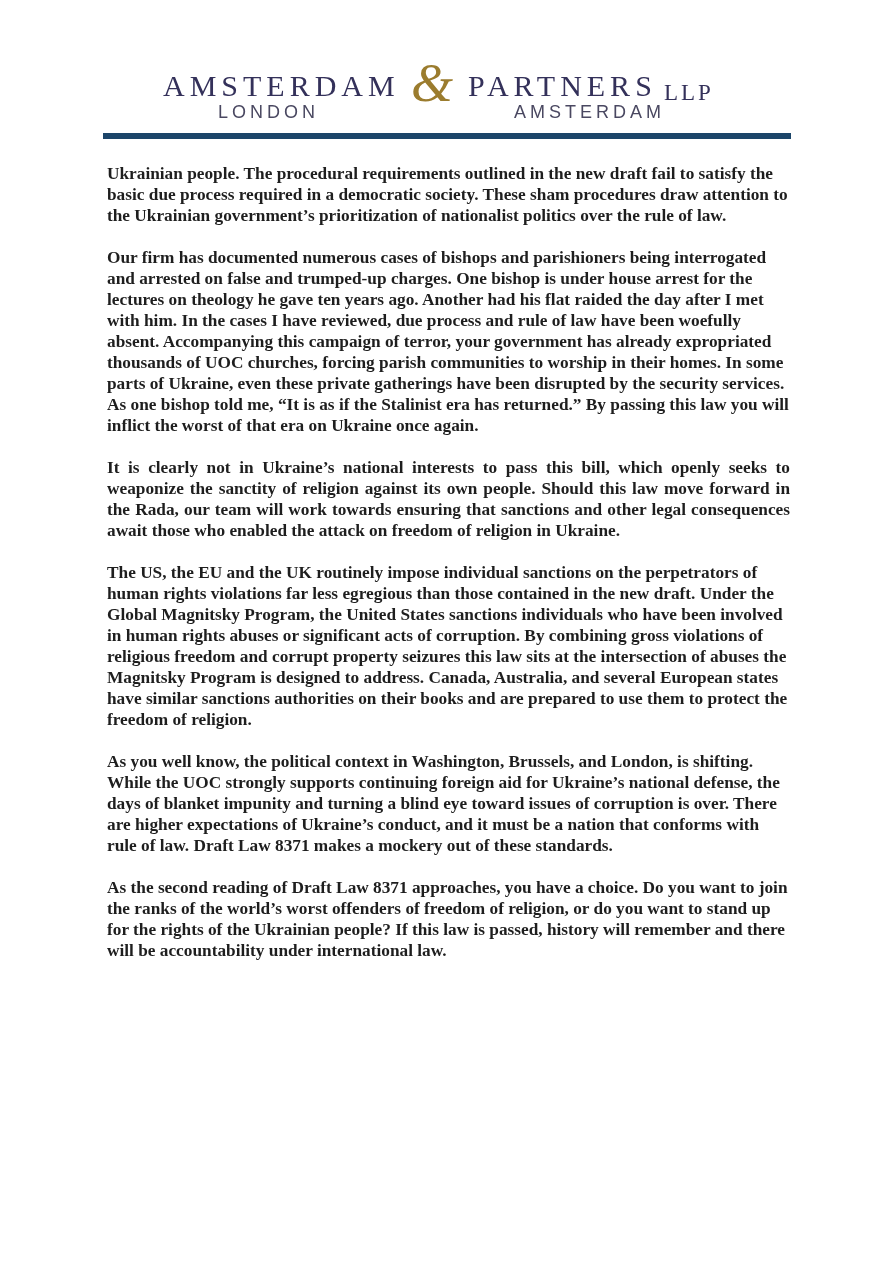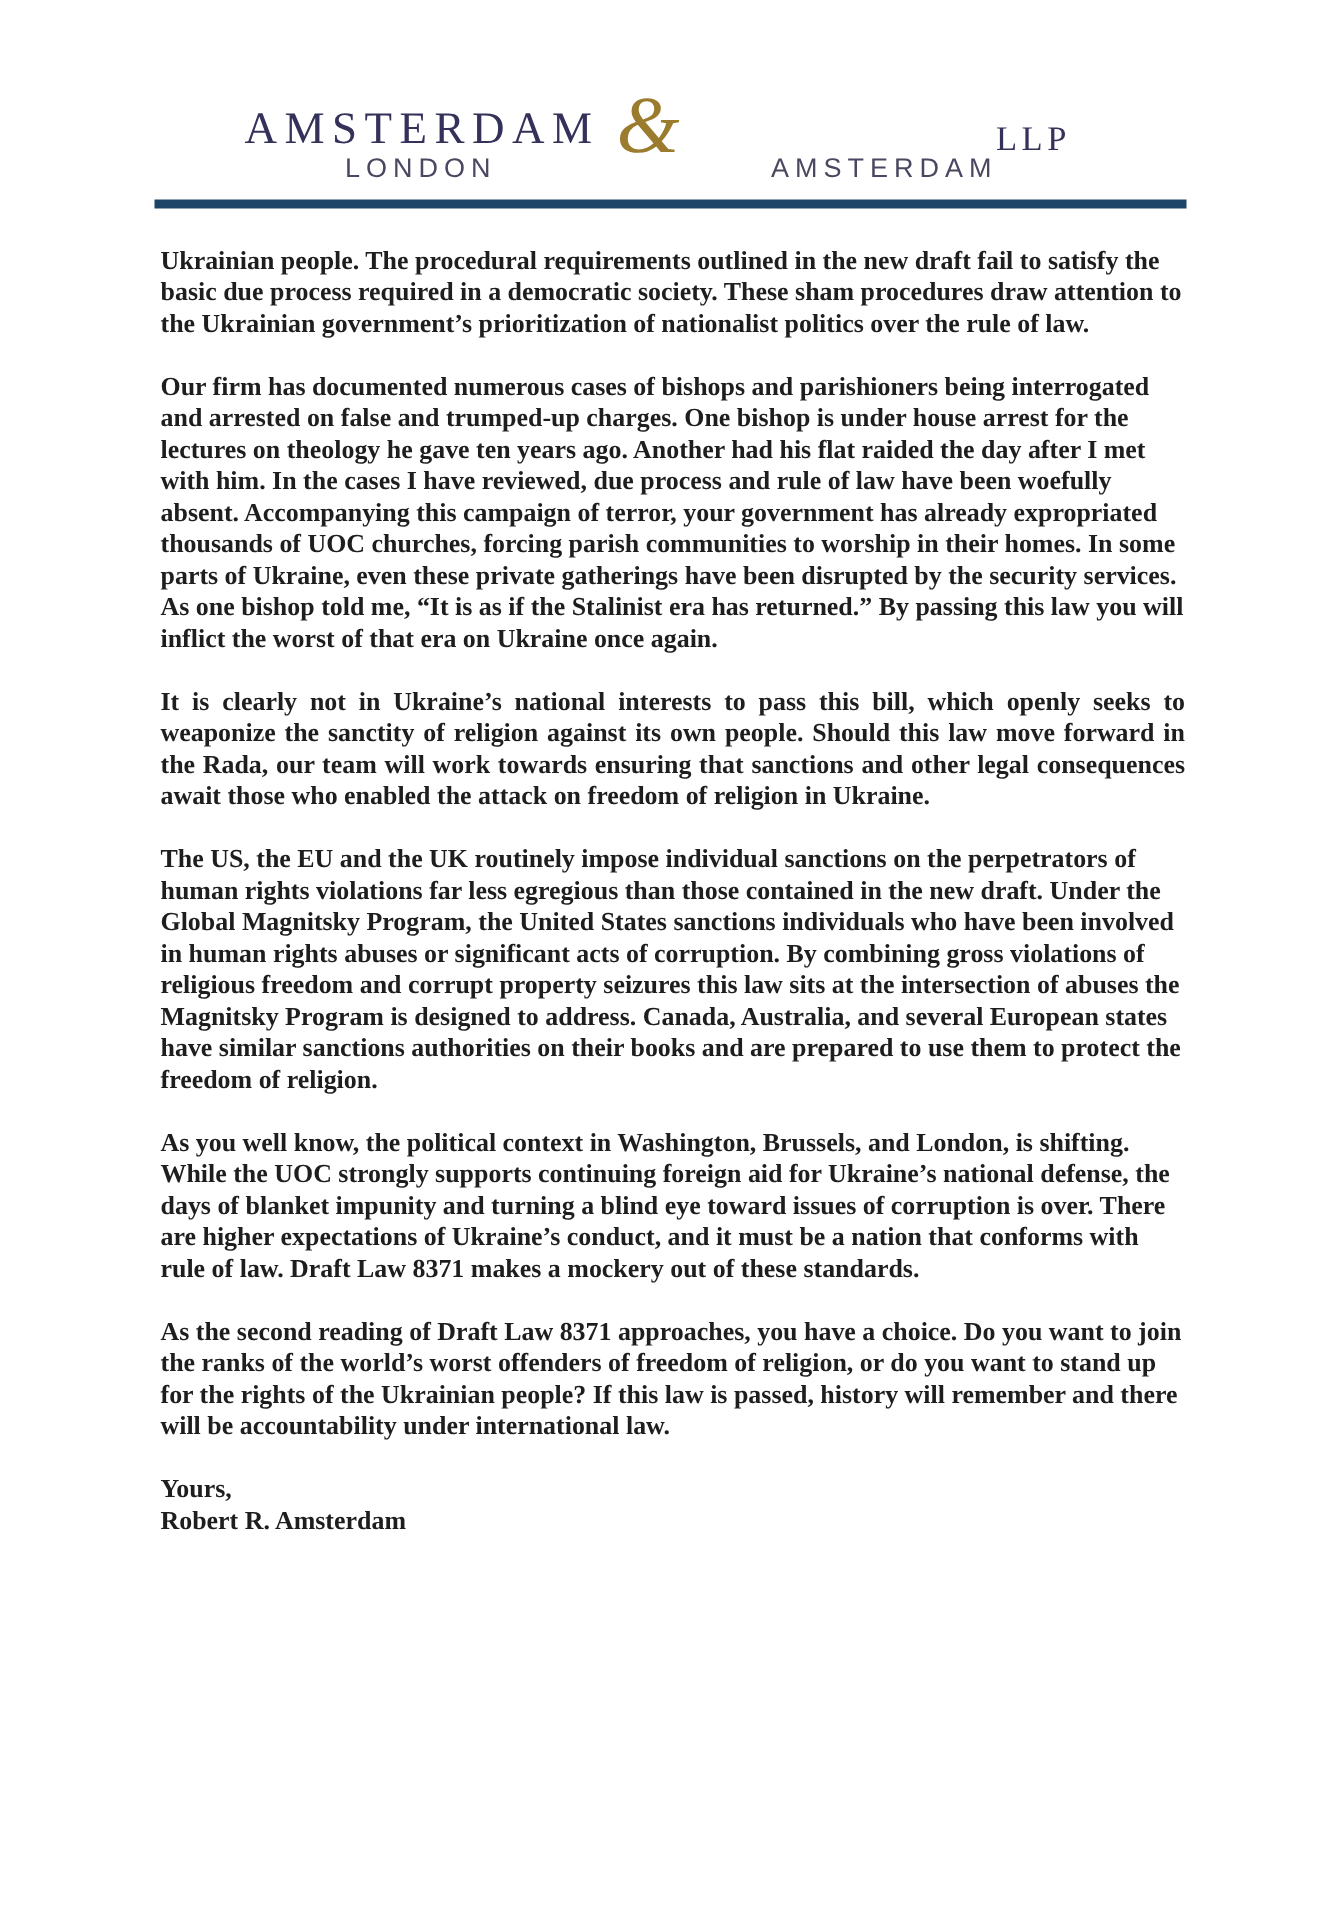--- a/index.html
+++ b/index.html
@@ -48,21 +48,21 @@
   .lh-office {
     position: absolute;
     top: 103px;
     font-family: "Liberation Sans", "DejaVu Sans", sans-serif;
     font-size: 18px;
     letter-spacing: 4px;
     line-height: 1;
     color: var(--office-color, #4a4861);
     white-space: nowrap;
   }
-  .lh-office.london { left: 230px; }
+  .lh-office.london { left: 218px; }
   .lh-office.washington { left: 514px; }
   .lh-rule {
     position: absolute;
     left: 103px; top: 133px;
     width: 688px; height: 6px;
     background: var(--rule-color, #1c4569);
   }
 
   
   .letter-body {
@@ -81,32 +81,29 @@
   .signature-block div { line-height: 21px; }
 </style>
 </head>
 <body>
 
 <div class="page" style="--name-color: #34315a; --amp-color: #9b7c2e; --office-color: #4a4861; --rule-color: #1c4569;">
 
   <div class="letterhead">
     <span class="lh-name amsterdam">AMSTERDAM</span>
     <span class="lh-amp">&amp;</span>
+    <span class="lh-name partners">PARTNERS</span>
     <span class="lh-suffix">LLP</span>
     <span class="lh-office london">LONDON</span>
     <span class="lh-office washington">AMSTERDAM</span>
     <div class="lh-rule"></div>
   </div>
 
   <div class="letter-body">
     <p>Ukrainian people. The procedural requirements outlined in the new draft fail to satisfy the basic due process required in a democratic society. These sham procedures draw attention to the Ukrainian government’s prioritization of nationalist politics over the rule of law.</p>
     <p>Our firm has documented numerous cases of bishops and parishioners being interrogated and arrested on false and trumped-up charges. One bishop is under house arrest for the lectures on theology he gave ten years ago. Another had his flat raided the day after I met with him. In the cases I have reviewed, due process and rule of law have been woefully absent. Accompanying this campaign of terror, your government has already expropriated thousands of UOC churches, forcing parish communities to worship in their homes. In some parts of Ukraine, even these private gatherings have been disrupted by the security services. As one bishop told me, “It is as if the Stalinist era has returned.” By passing this law you will inflict the worst of that era on Ukraine once again.</p>
     <p class="justify">It is clearly not in Ukraine’s national interests to pass this bill, which openly seeks to weaponize the sanctity of religion against its own people. Should this law move forward in the Rada, our team will work towards ensuring that sanctions and other legal consequences await those who enabled the attack on freedom of religion in Ukraine.</p>
     <p>The US, the EU and the UK routinely impose individual sanctions on the perpetrators of human rights violations far less egregious than those contained in the new draft. Under the Global Magnitsky Program, the United States sanctions individuals who have been involved in human rights abuses or significant acts of corruption. By combining gross violations of religious freedom and corrupt property seizures this law sits at the intersection of abuses the Magnitsky Program is designed to address. Canada, Australia, and several European states have similar sanctions authorities on their books and are prepared to use them to protect the freedom of religion.</p>
     <p>As you well know, the political context in Washington, Brussels, and London, is shifting. While the UOC strongly supports continuing foreign aid for Ukraine’s national defense, the days of blanket impunity and turning a blind eye toward issues of corruption is over. There are higher expectations of Ukraine’s conduct, and it must be a nation that conforms with rule of law. Draft Law 8371 makes a mockery out of these standards.</p>
     <p>As the second reading of Draft Law 8371 approaches, you have a choice. Do you want to join the ranks of the world’s worst offenders of freedom of religion, or do you want to stand up for the rights of the Ukrainian people? If this law is passed, history will remember and there will be accountability under international law.</p>
-    <div class="signature-block">
-      <div>Yours,</div>
-      <div>Robert R. Amsterdam</div>
-    </div>
   </div>
 
 </div>
 
 </body></html>

